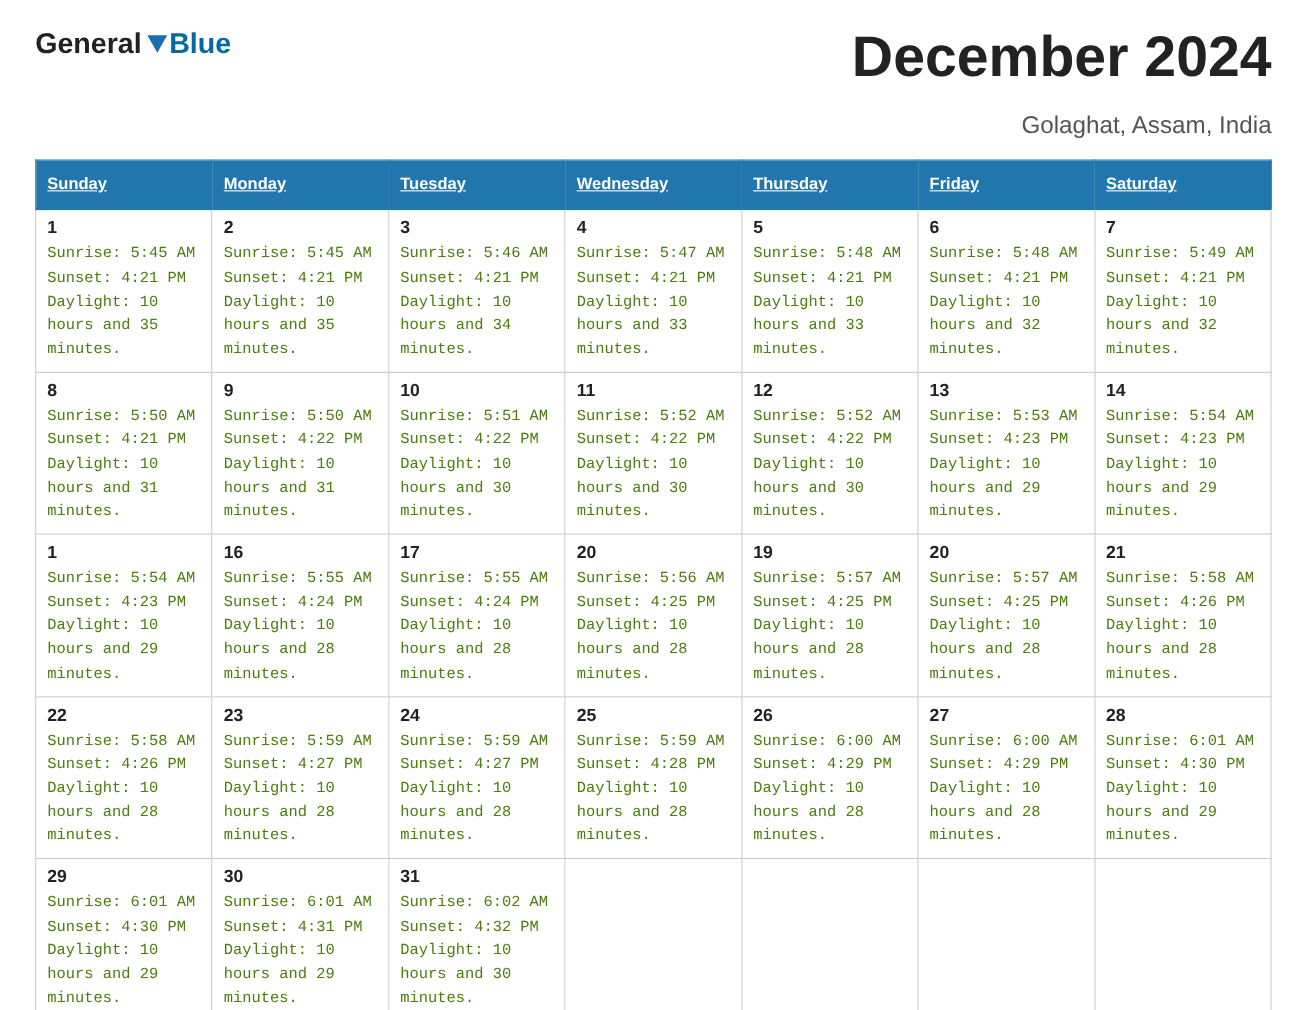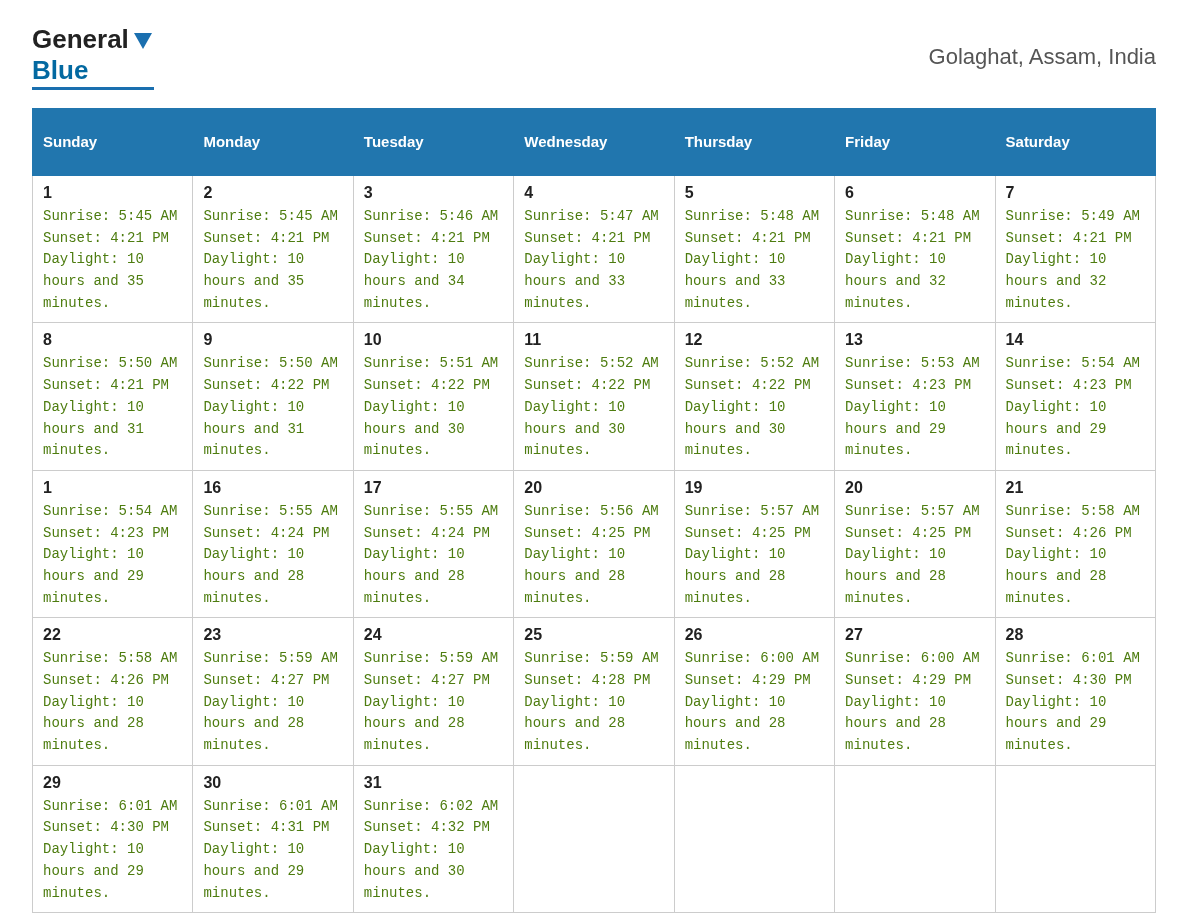--- a/index.html
+++ b/index.html
@@ -33,23 +33,24 @@
     table {
       width: 100%;
       border-collapse: collapse;
       table-layout: fixed;
     }
     thead tr th {
       background: #2176ae;
       color: #fff;
       font-size: 15px;
       font-weight: bold;
-      padding: 24px 10px;
+      padding: 13px 10px;
       text-align: left;
       border: 1px solid #2176ae;
+      text-decoration: underline;
     }
     tbody tr td {
       vertical-align: top;
       padding: 8px 10px;
       border: 1px solid #ccc;
       font-size: 13px;
       color: #222;
       height: 110px;
     }
     tbody tr:first-child td {
@@ -68,21 +69,21 @@
       font-size: 14px;
       line-height: 1.55;
       color: #4d7c0f;
       font-family: Liberation Mono, monospace;
     }
     .empty-cell {
       background: #fff;
     }
     .logo-wrap {
       display: flex;
-      flex-direction: column;
+      flex-direction: row;
     }
     .logo-top {
       display: flex;
       align-items: center;
     }
     .logo-general {
       font-size: 26px;
       font-weight: bold;
       color: #222;
     }
@@ -114,20 +115,21 @@
           <polygon points="2,4 20,4 11,20" fill="#1a6faf"></polygon>
         </svg>
       </span>
     </div>
     <div class="logo-bottom">
       <span class="logo-blue-text">Blue</span>
     </div>
     <div class="logo-underline"></div>
   </div>
   <div class="title-block">
+    <div class="calendar-title">December 2024</div>
     <div class="calendar-subtitle">Golaghat, Assam, India</div>
   </div>
 </div>
 
 <table>
   <thead>
     <tr>
       <th>Sunday</th>
       <th>Monday</th>
       <th>Tuesday</th>

